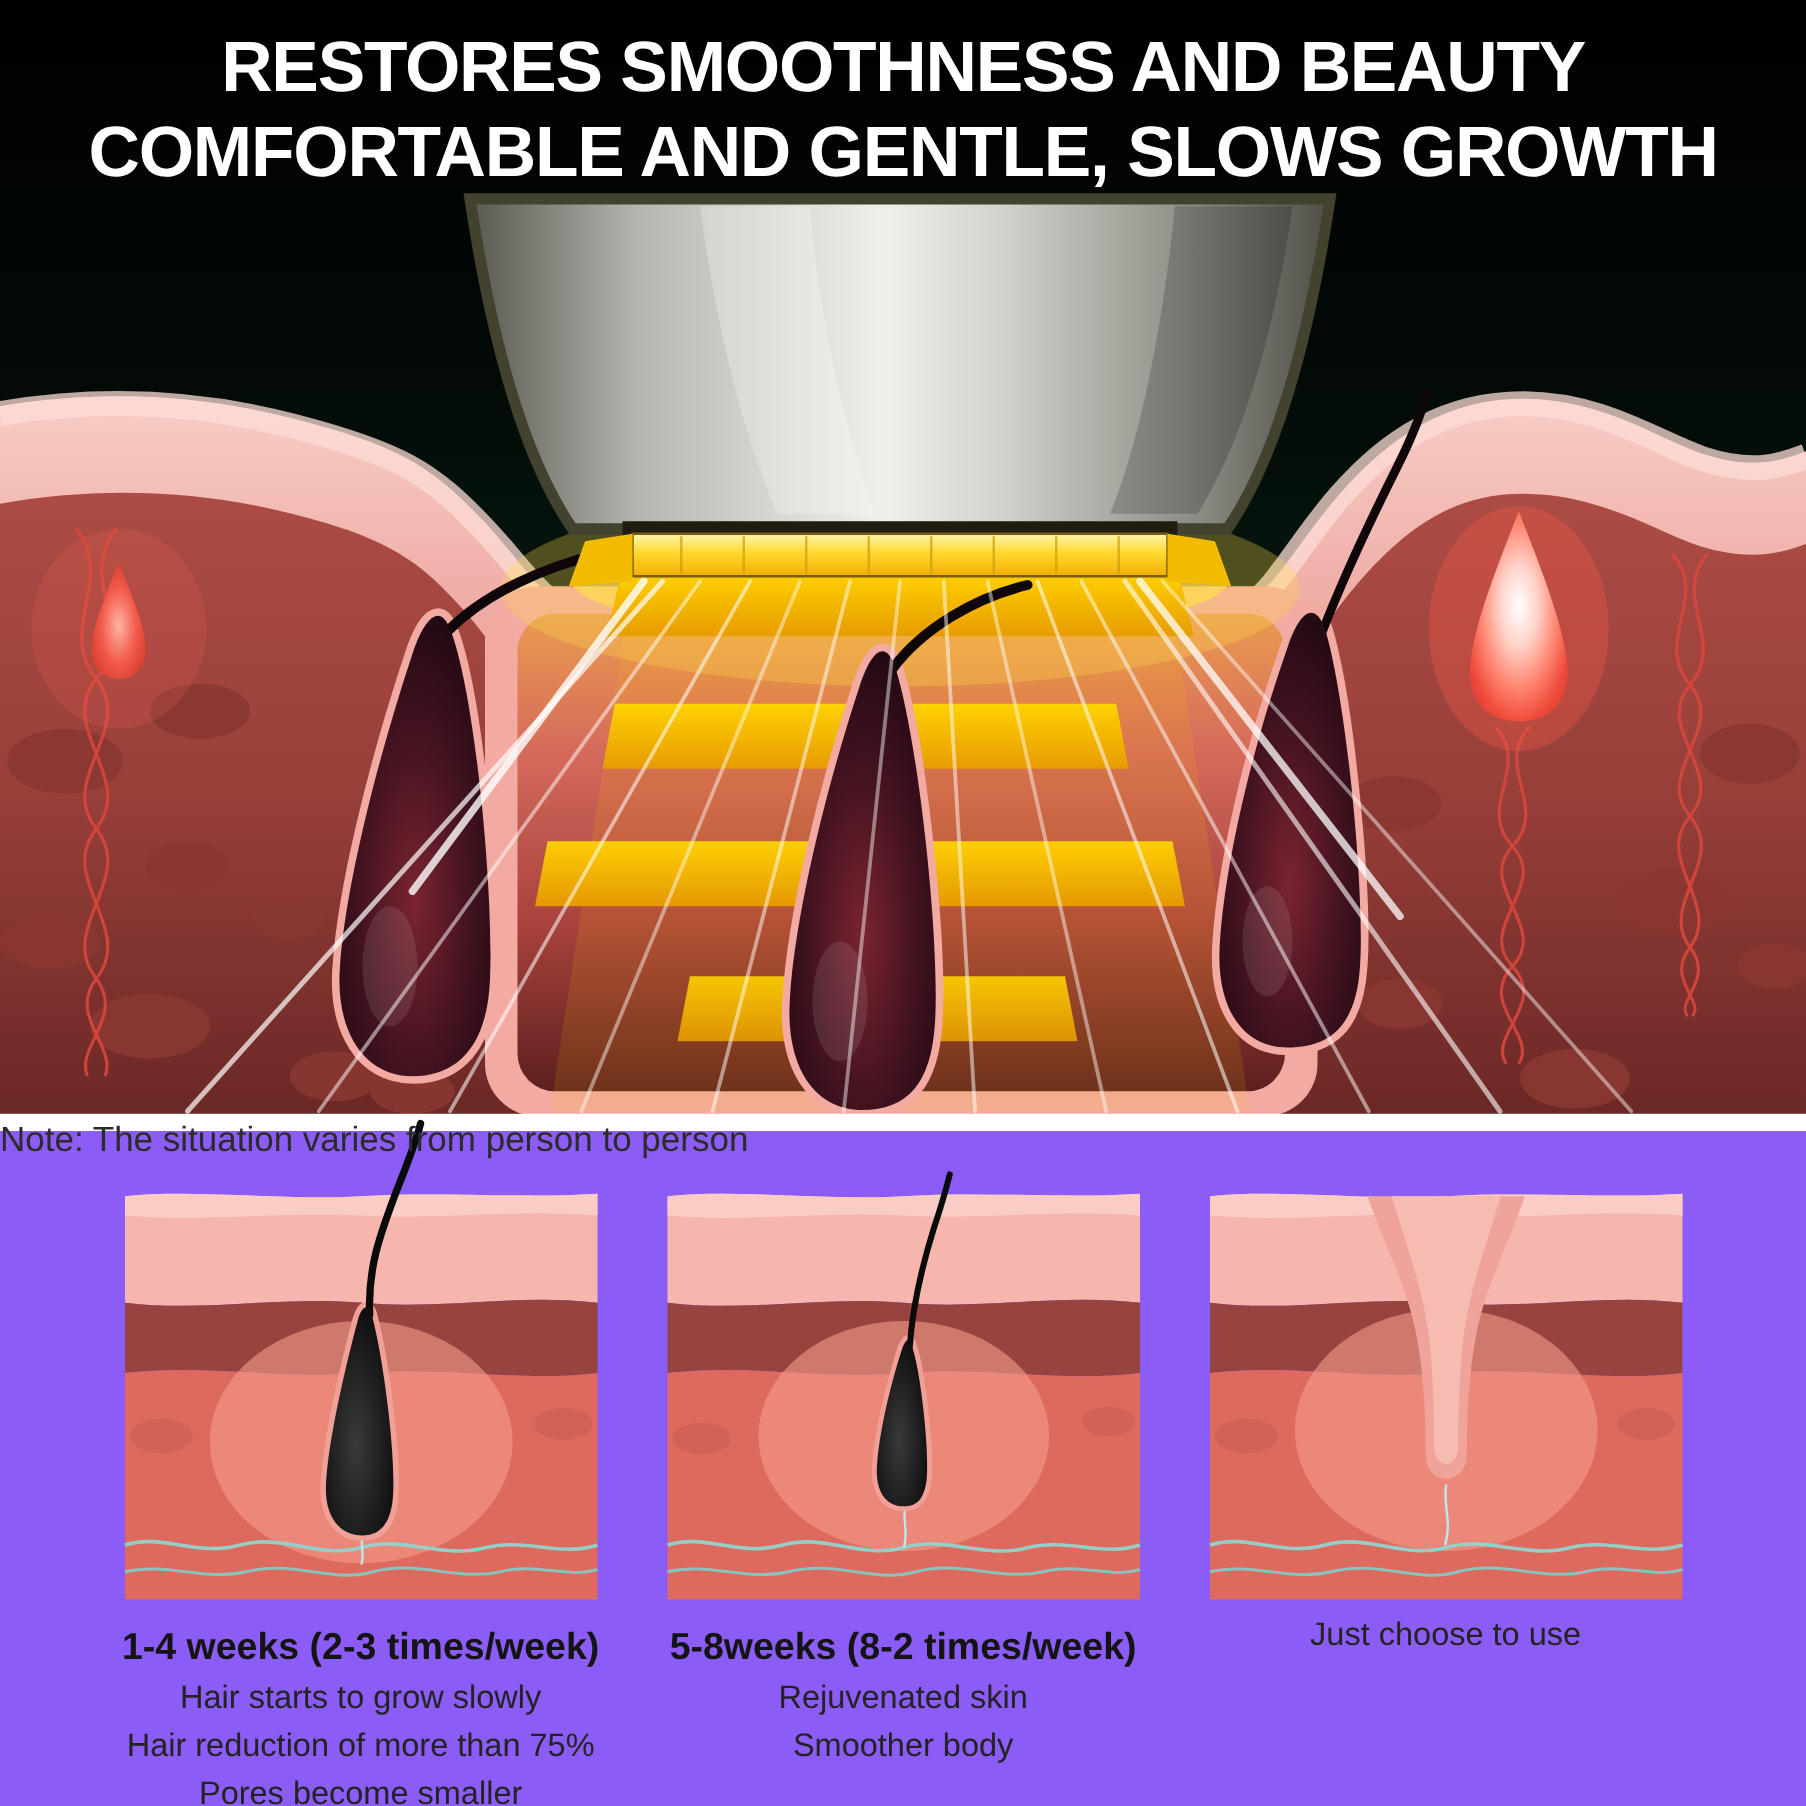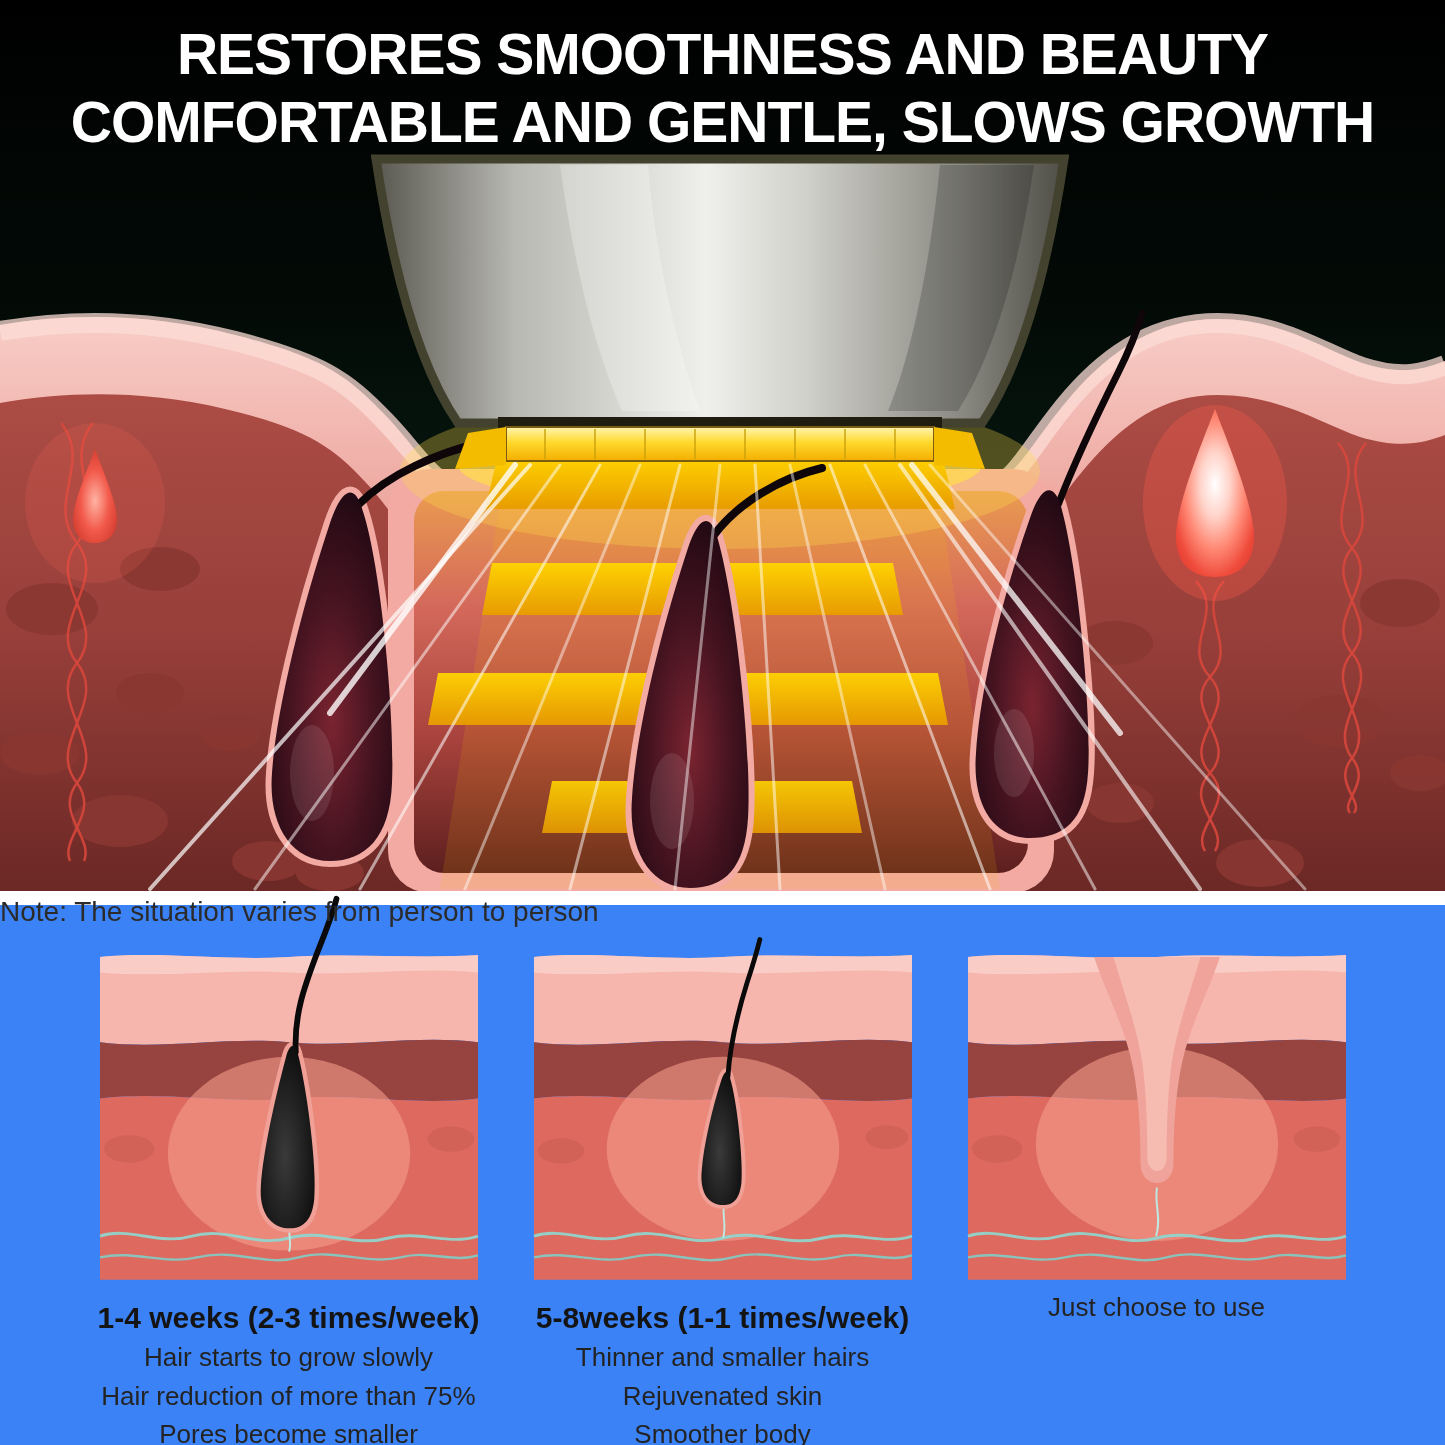--- a/index.html
+++ b/index.html
@@ -1,18 +1,18 @@
 <!DOCTYPE html>
 <html><head>
 <meta charset="utf-8">
 <style>
   *{margin:0;padding:0;box-sizing:border-box}
   html,body{width:1445px;height:1445px}
   body{font-family:"Liberation Sans",sans-serif;background:#fff;overflow:hidden}
-  .page{position:relative;width:1445px;height:1445px;background:#3b82f6}
+  .page{position:relative;width:1445px;height:1445px;background:#8b5cf6}
 
   .illustration-svg{position:absolute;top:0;left:0;display:block}
 
   .hero{position:absolute;top:20px;left:0;width:100%;text-align:center;z-index:5}
   .hero-line{font-size:57px;font-weight:800;color:#ffffff;line-height:1.2;letter-spacing:-1px;white-space:nowrap}
 
   .note{position:absolute;top:896px;left:0;width:100%;
         font-size:28px;color:#2b2b2b;z-index:4}
 
   .stages{position:absolute;top:940px;left:0;width:100%;display:flex;
@@ -278,22 +278,21 @@
         <ellipse cx="364" cy="198" rx="22" ry="12" fill="#c85a50" opacity="0.5"></ellipse>
         <path d="M0,300 C30,290 60,310 95,300 C130,290 160,312 195,302 C230,292 262,312 298,302 C330,294 360,310 390,300" fill="none" stroke="#8ed8d0" stroke-width="3" opacity="0.9"></path>
         <path d="M0,322 C35,314 65,330 100,322 C140,312 170,332 205,322 C240,312 275,330 310,322 C340,314 365,328 390,320" fill="none" stroke="#7fcdc6" stroke-width="2.5" opacity="0.9"></path>
         <path d="M196,268 C194,278 199,290 195,302" fill="none" stroke="#bfe8e2" stroke-width="2"></path>
         <g>
           <path d="M195,268 C180,268 171,255 173,233 C175,206 184,168 193,140 C196,130 200,127 202,136 C210,162 216,225 214,245 C212,262 206,268 195,268 Z" fill="none" stroke="#f0a096" stroke-width="8"></path>
           <path d="M200,136 C202,105 210,70 220,38 C226,20 230,6 233,-6" fill="none" stroke="#0a0a0a" stroke-width="5" stroke-linecap="round"></path>
           <path d="M195,268 C180,268 171,255 173,233 C175,206 184,168 193,140 C196,130 200,127 202,136 C210,162 216,225 214,245 C212,262 206,268 195,268 Z" fill="url(#g2-hair)"></path>
         </g>
       </svg>
-      <div class="stage-title">5-8weeks (1-1 times/week)</div>
-      <div class="stage-line">Thinner and smaller hairs</div>
+      <div class="stage-title">5-8weeks (8-2 times/week)</div>
       <div class="stage-line">Rejuvenated skin</div>
       <div class="stage-line">Smoother body</div>
     </div>
 
     <div class="stage">
       <svg width="378" height="345" viewBox="0 0 390 345">
         <path d="M0,12 C60,6 130,16 195,12 C260,8 330,14 390,10 L390,100 C325,92 260,106 195,100 C130,94 65,108 0,100 Z" fill="#f6b5ad"></path>
         <path d="M0,12 C60,6 130,16 195,12 C260,8 330,14 390,10 L390,28 C325,22 260,32 195,28 C130,24 65,34 0,28 Z" fill="#f9cfc8" opacity="0.9"></path>
         <path d="M0,100 C65,108 130,94 195,100 C260,106 325,92 390,100 L390,158 C325,166 260,152 195,158 C130,164 65,150 0,158 Z" fill="#974440"></path>
         <path d="M0,158 C65,150 130,164 195,158 C260,152 325,166 390,158 L390,345 L0,345 Z" fill="#dd695f"></path>

